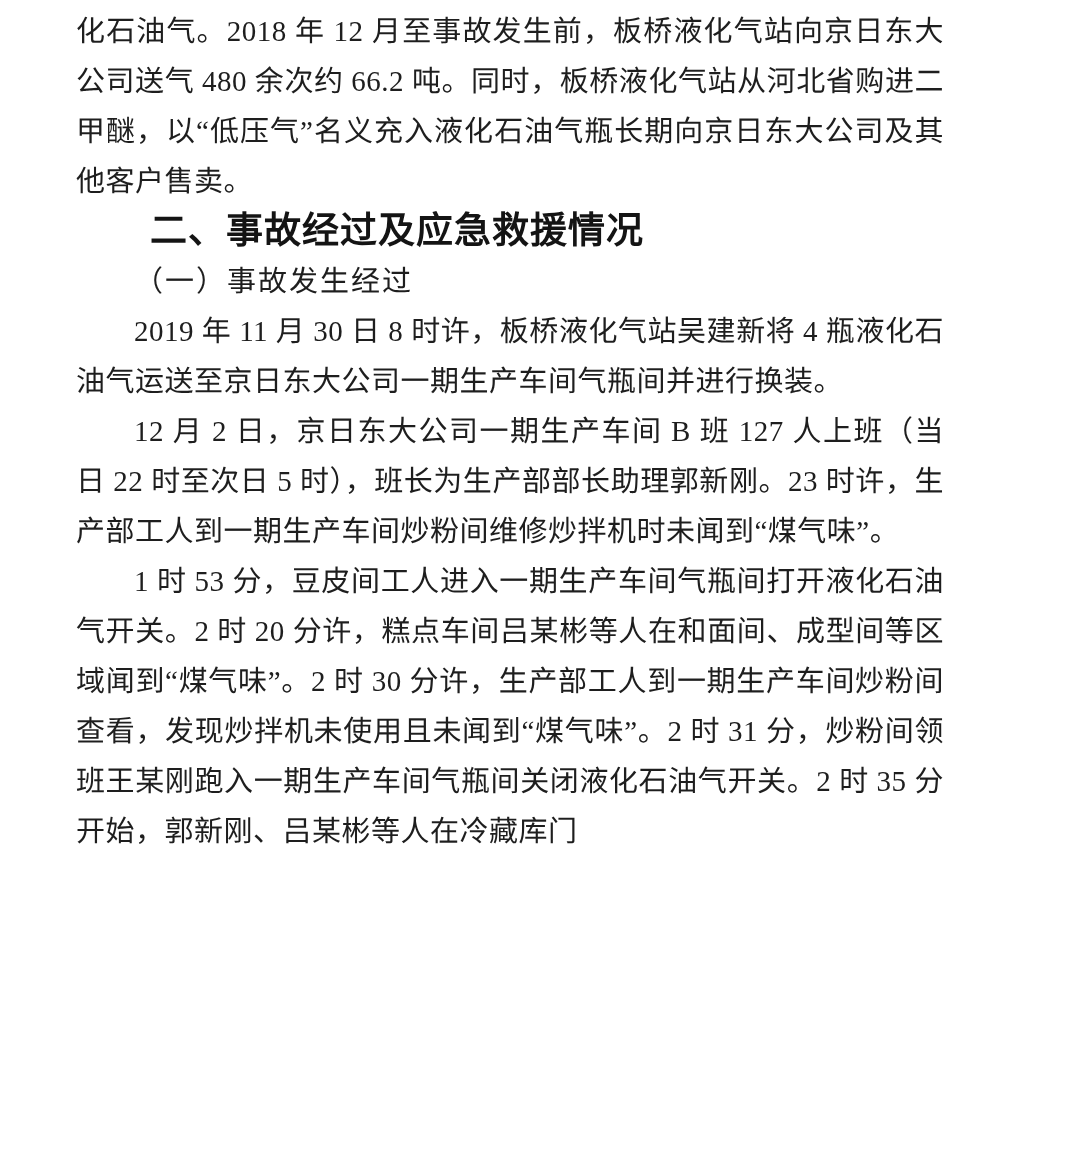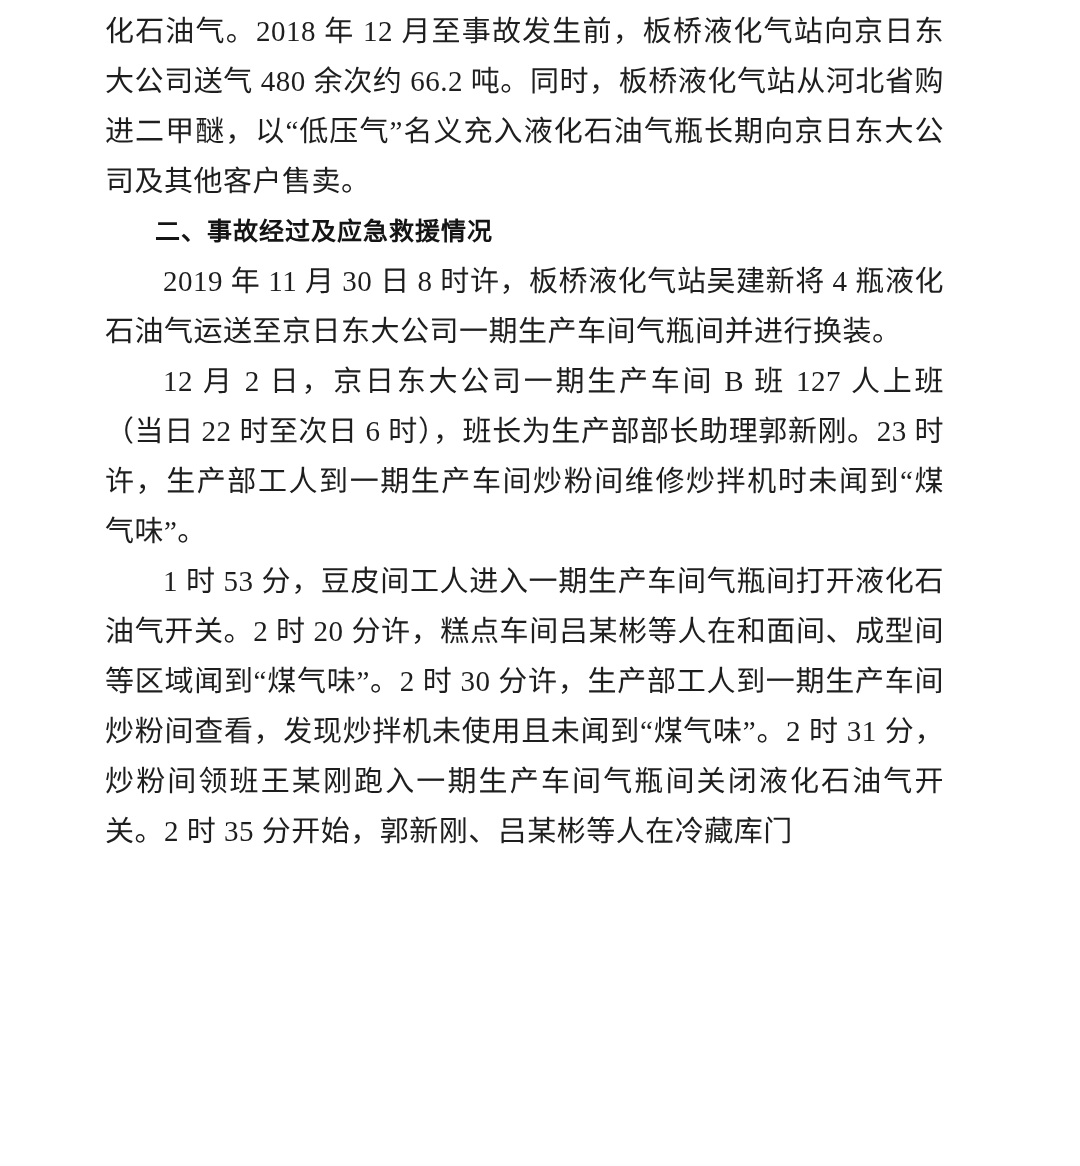--- a/index.html
+++ b/index.html
@@ -6,42 +6,42 @@
     margin: 0;
     padding: 0;
     background: #ffffff;
   }
   .page {
     position: relative;
     width: 1080px;
     height: 1131px;
     box-sizing: border-box;
     background: #ffffff;
-    padding: 6px 136px 0 105px;
+    padding: 6px 136px 0 76px;
     overflow: hidden;
     font-family: "Liberation Serif", serif;
     color: #1e1e1e;
   }
   .body-text {
     margin: 0;
     font-size: 29px;
     line-height: 50px;
     text-align: justify;
     text-indent: 2em;
     font-weight: 400;
     letter-spacing: 0.5px;
     color: #1e1e1e;
   }
   .body-text.no-indent {
     text-indent: 0;
   }
   .section-heading {
     margin: 0;
     font-family: "Liberation Sans", sans-serif;
-    font-size: 25px;
+    font-size: 37px;
     line-height: 50px;
     font-weight: 700;
     text-indent: 2em;
     letter-spacing: 1px;
     color: #141414;
   }
   .subsection-heading {
     margin: 0;
     font-family: "Liberation Serif", serif;
     font-size: 29px;
@@ -54,21 +54,22 @@
 </style>
 </head>
 <body>
 
 <div class="page">
 
   <p class="body-text no-indent">化石油气。2018 年 12 月至事故发生前，板桥液化气站向京日东大公司送气 480 余次约 66.2 吨。同时，板桥液化气站从河北省购进二甲醚，以“低压气”名义充入液化石油气瓶长期向京日东大公司及其他客户售卖。</p>
 
   <h2 class="section-heading">二、事故经过及应急救援情况</h2>
 
+  <h3 class="subsection-heading">（一）事故发生经过</h3>
 
   <p class="body-text">2019 年 11 月 30 日 8 时许，板桥液化气站吴建新将 4 瓶液化石油气运送至京日东大公司一期生产车间气瓶间并进行换装。</p>
 
-  <p class="body-text">12 月 2 日，京日东大公司一期生产车间 B 班 127 人上班（当日 22 时至次日 6 时），班长为生产部部长助理郭新刚。23 时许，生产部工人到一期生产车间炒粉间维修炒拌机时未闻到“煤气味”。</p>
+  <p class="body-text">12 月 2 日，京日东大公司一期生产车间 B 班 127 人上班（当日 22 时至次日 5 时），班长为生产部部长助理郭新刚。23 时许，生产部工人到一期生产车间炒粉间维修炒拌机时未闻到“煤气味”。</p>
 
 
   <p class="body-text">1 时 53 分，豆皮间工人进入一期生产车间气瓶间打开液化石油气开关。2 时 20 分许，糕点车间吕某彬等人在和面间、成型间等区域闻到“煤气味”。2 时 30 分许，生产部工人到一期生产车间炒粉间查看，发现炒拌机未使用且未闻到“煤气味”。2 时 31 分，炒粉间领班王某刚跑入一期生产车间气瓶间关闭液化石油气开关。2 时 35 分开始，郭新刚、吕某彬等人在冷藏库门</p>
 
 </div>
 
 </body></html>

